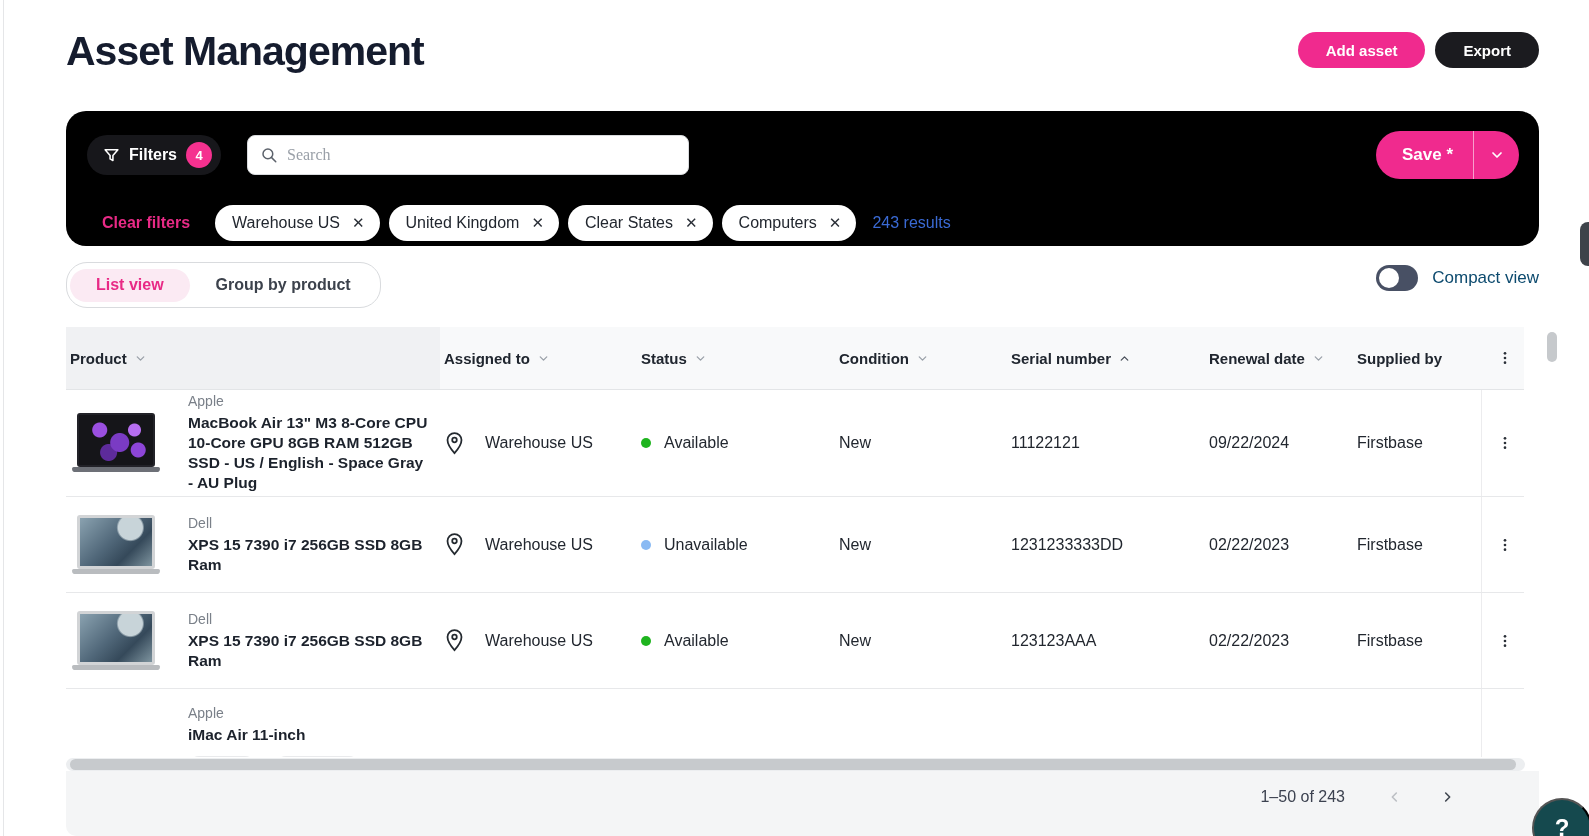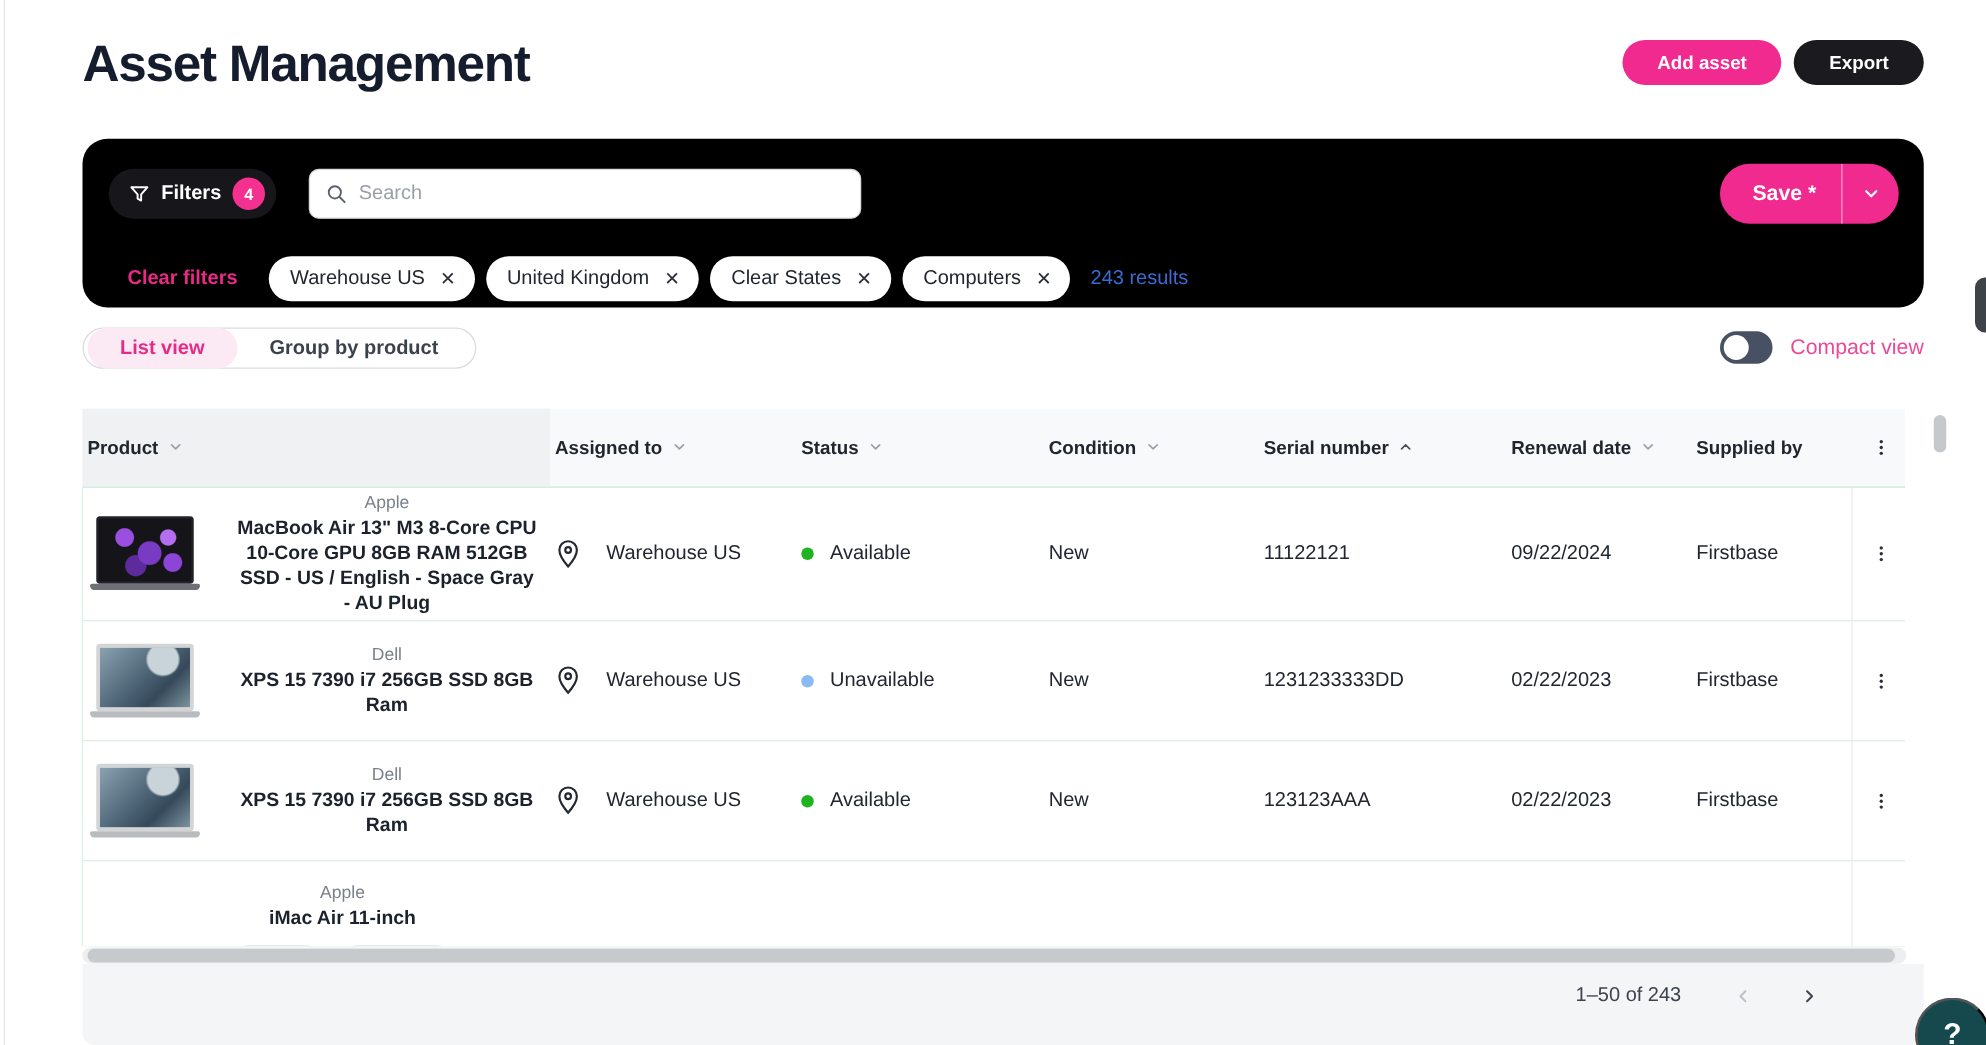--- a/index.html
+++ b/index.html
@@ -12,44 +12,44 @@
   .page-title { position:absolute; left:66px; top:28px; font-size:41px; font-weight:bold; letter-spacing:-1px; color:#151c2e; }
   .top-actions { position:absolute; right:50px; top:32px; display:flex; gap:10px; }
   .btn-pill { height:36px; border:none; border-radius:24px; padding:0 28px; font-family:inherit; font-size:15px; font-weight:bold; cursor:pointer; }
   .btn-pink { background:#f02a8e; color:#fff; }
   .btn-black { background:#1b1b1f; color:#fff; }
 
   
   .filter-panel { position:absolute; left:66px; top:111px; width:1473px; height:135px; background:#000000; border-radius:20px; }
   .filters-btn { position:absolute; left:21px; top:24px; height:40px; background:#17171b; color:#fff; border:none; border-radius:20px; display:flex; align-items:center; gap:9px; padding:0 9px 0 16px; font-family:inherit; font-size:16px; font-weight:bold; cursor:pointer; }
   .filters-badge { width:26px; height:26px; border-radius:50%; background:#f5318f; color:#fff; font-size:13px; font-weight:bold; display:flex; align-items:center; justify-content:center; }
-  .search-box { position:absolute; left:181px; top:24px; width:442px; height:40px; background:#fff; border:1px solid #d8dadd; border-radius:8px; display:flex; align-items:center; padding:0 12px; gap:9px; }
+  .search-box { position:absolute; left:181px; top:24px; width:442px; height:40px; background:#fff; border:1px solid #d8dadd; border-radius:8px; display:flex; align-items:center; padding:0 12px; gap:9px;font-family:Liberation Serif, serif; }
   .search-box input { border:none; outline:none; flex:1; font-family:inherit; font-size:16px; color:#1d2430; background:transparent; }
   .search-box input::placeholder { color:#9aa0a8; }
   .save-split { position:absolute; right:20px; top:20px; height:48px; display:flex; background:#f02a8e; border-radius:24px; overflow:hidden; }
   .save-main { border:none; background:transparent; color:#fff; font-family:inherit; font-size:17px; font-weight:bold; padding:0 20px 0 26px; cursor:pointer; }
   .save-caret { border:none; background:transparent; border-left:1px solid rgba(255,255,255,.55); width:46px; display:flex; align-items:center; justify-content:center; cursor:pointer; }
   .chips-row { position:absolute; left:36px; top:94px; height:36px; display:flex; align-items:center; }
   .clear-filters { color:#e82a86; font-size:16px; font-weight:bold; cursor:pointer; margin-right:25px; }
   .chip { background:#fff; border-radius:18px; height:36px; display:flex; align-items:center; gap:12px; padding:0 15px 0 17px; font-size:16px; color:#22272f; margin-right:9px; cursor:pointer; }
   .chip .x { font-size:15px; color:#2a2f37; }
   .results-link { color:#3a6ad4; font-size:16px; margin-left:7px; cursor:pointer; }
 
   
-  .segmented { position:absolute; left:66px; top:262px; height:33px; border:1px solid #d9dbde; border-radius:21px; display:flex; align-items:center; padding:3px; background:#fff; }
+  .segmented { position:absolute; left:66px; top:262px; height:46px; border:1px solid #d9dbde; border-radius:21px; display:flex; align-items:center; padding:3px; background:#fff; }
   .seg-item { height:33px; border-radius:17px; display:flex; align-items:center; padding:0 26px; font-size:16px; font-weight:bold; cursor:pointer; }
   .seg-active { background:#fbeaf3; color:#e82a86; }
   .seg-idle { color:#3c424c; }
   .compact-wrap { position:absolute; right:50px; top:265px; display:flex; align-items:center; gap:14px; }
   .toggle { width:42px; height:26px; background:#48506080; background:#485064; border-radius:13px; position:relative; cursor:pointer; }
   .toggle .knob { position:absolute; left:3px; top:3px; width:20px; height:20px; background:#fff; border-radius:50%; }
-  .compact-label { font-size:17px; color:#ec4899; }
-
-  
-  .table-wrap { position:absolute; left:66px; top:327px; width:1458px;text-align:center; }
+  .compact-label { font-size:17px; color:#0c4a6e; }
+
+  
+  .table-wrap { position:absolute; left:66px; top:327px; width:1458px; }
   .thead { display:flex; height:63px; background:#f8f9fa; border-bottom:1px solid #e3e5e7; }
   .th { display:flex; align-items:center; gap:7px; font-size:15px; font-weight:bold; color:#20262f; padding-left:4px; }
   .th .caret { margin-top:2px; }
   .col0 { width:374px; } .col1 { width:197px; } .col2 { width:198px; } .col3 { width:172px; }
   .col4 { width:198px; } .col5 { width:148px; } .col6 { width:128px; } .col7 { width:43px; }
   .th.col0 { background:#f0f1f3; }
   .th-actions { display:flex; align-items:center; justify-content:center; }
   .tbody { height:367px; overflow:hidden; background:#86efac; }
   .trow { display:flex; border-bottom:1px solid #e7e8ea; background:#fff; }
   .row-h1 { height:107px; } .row-h2 { height:96px; }

